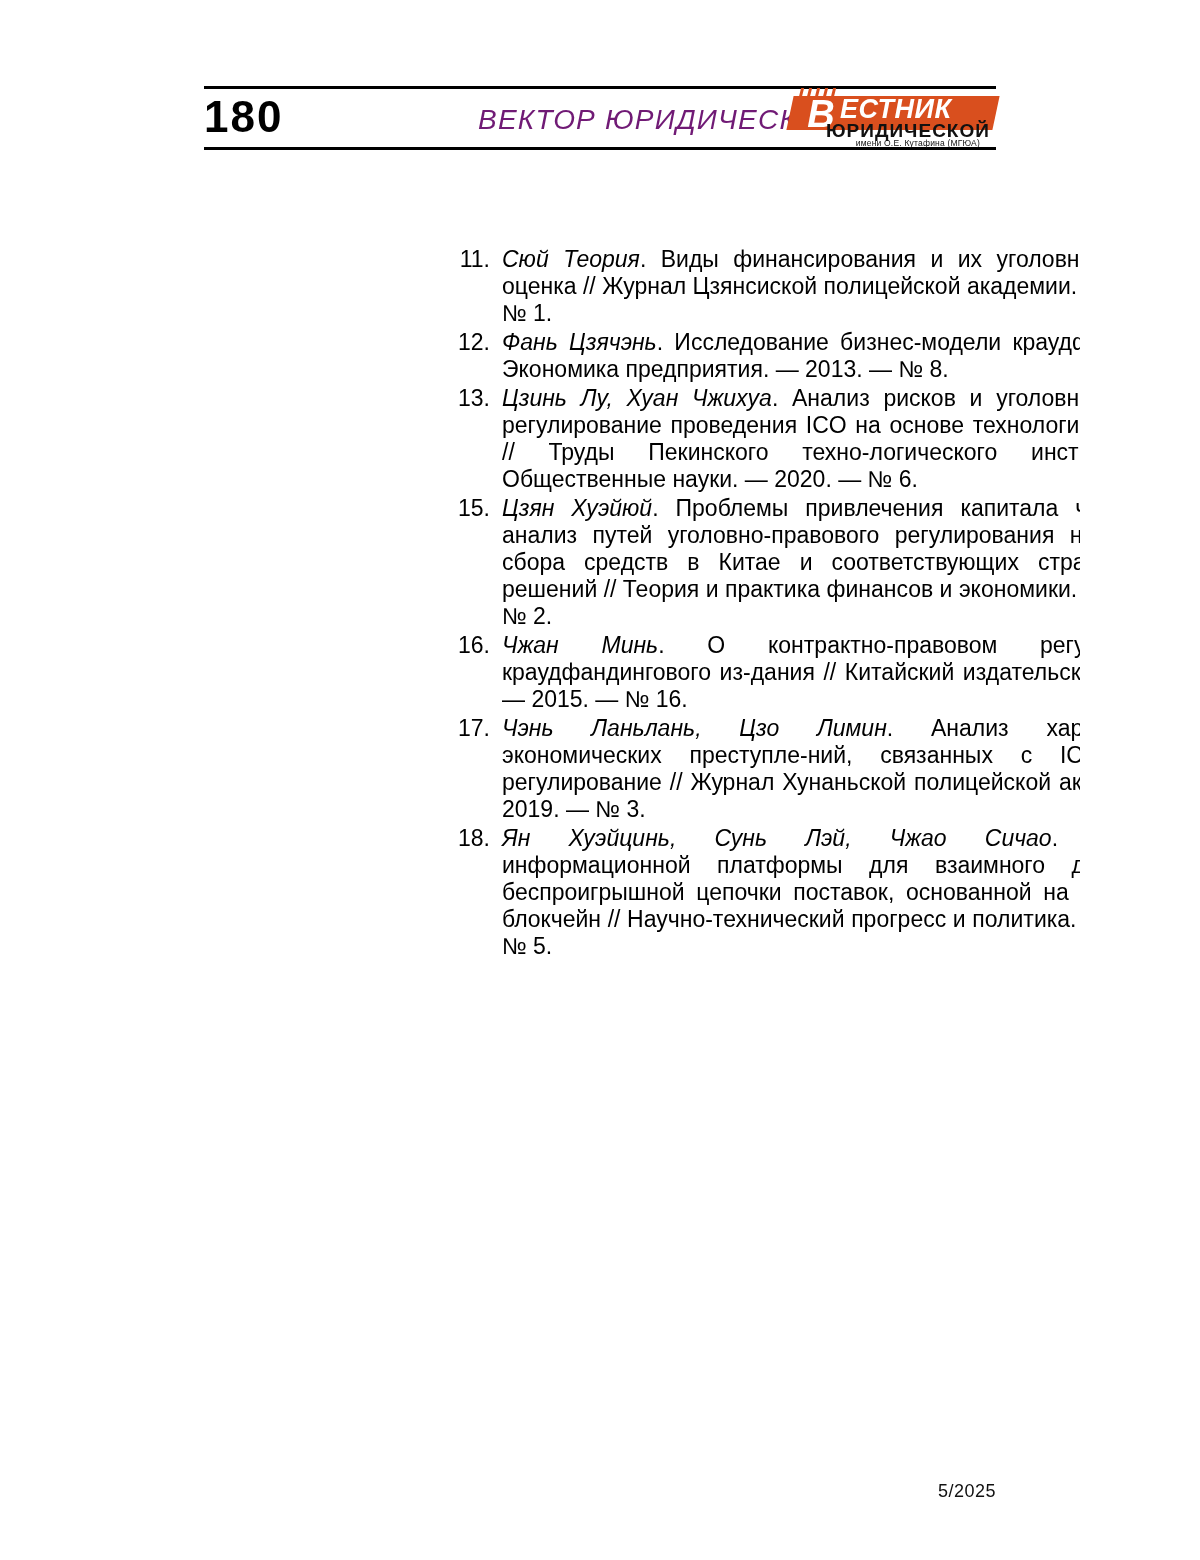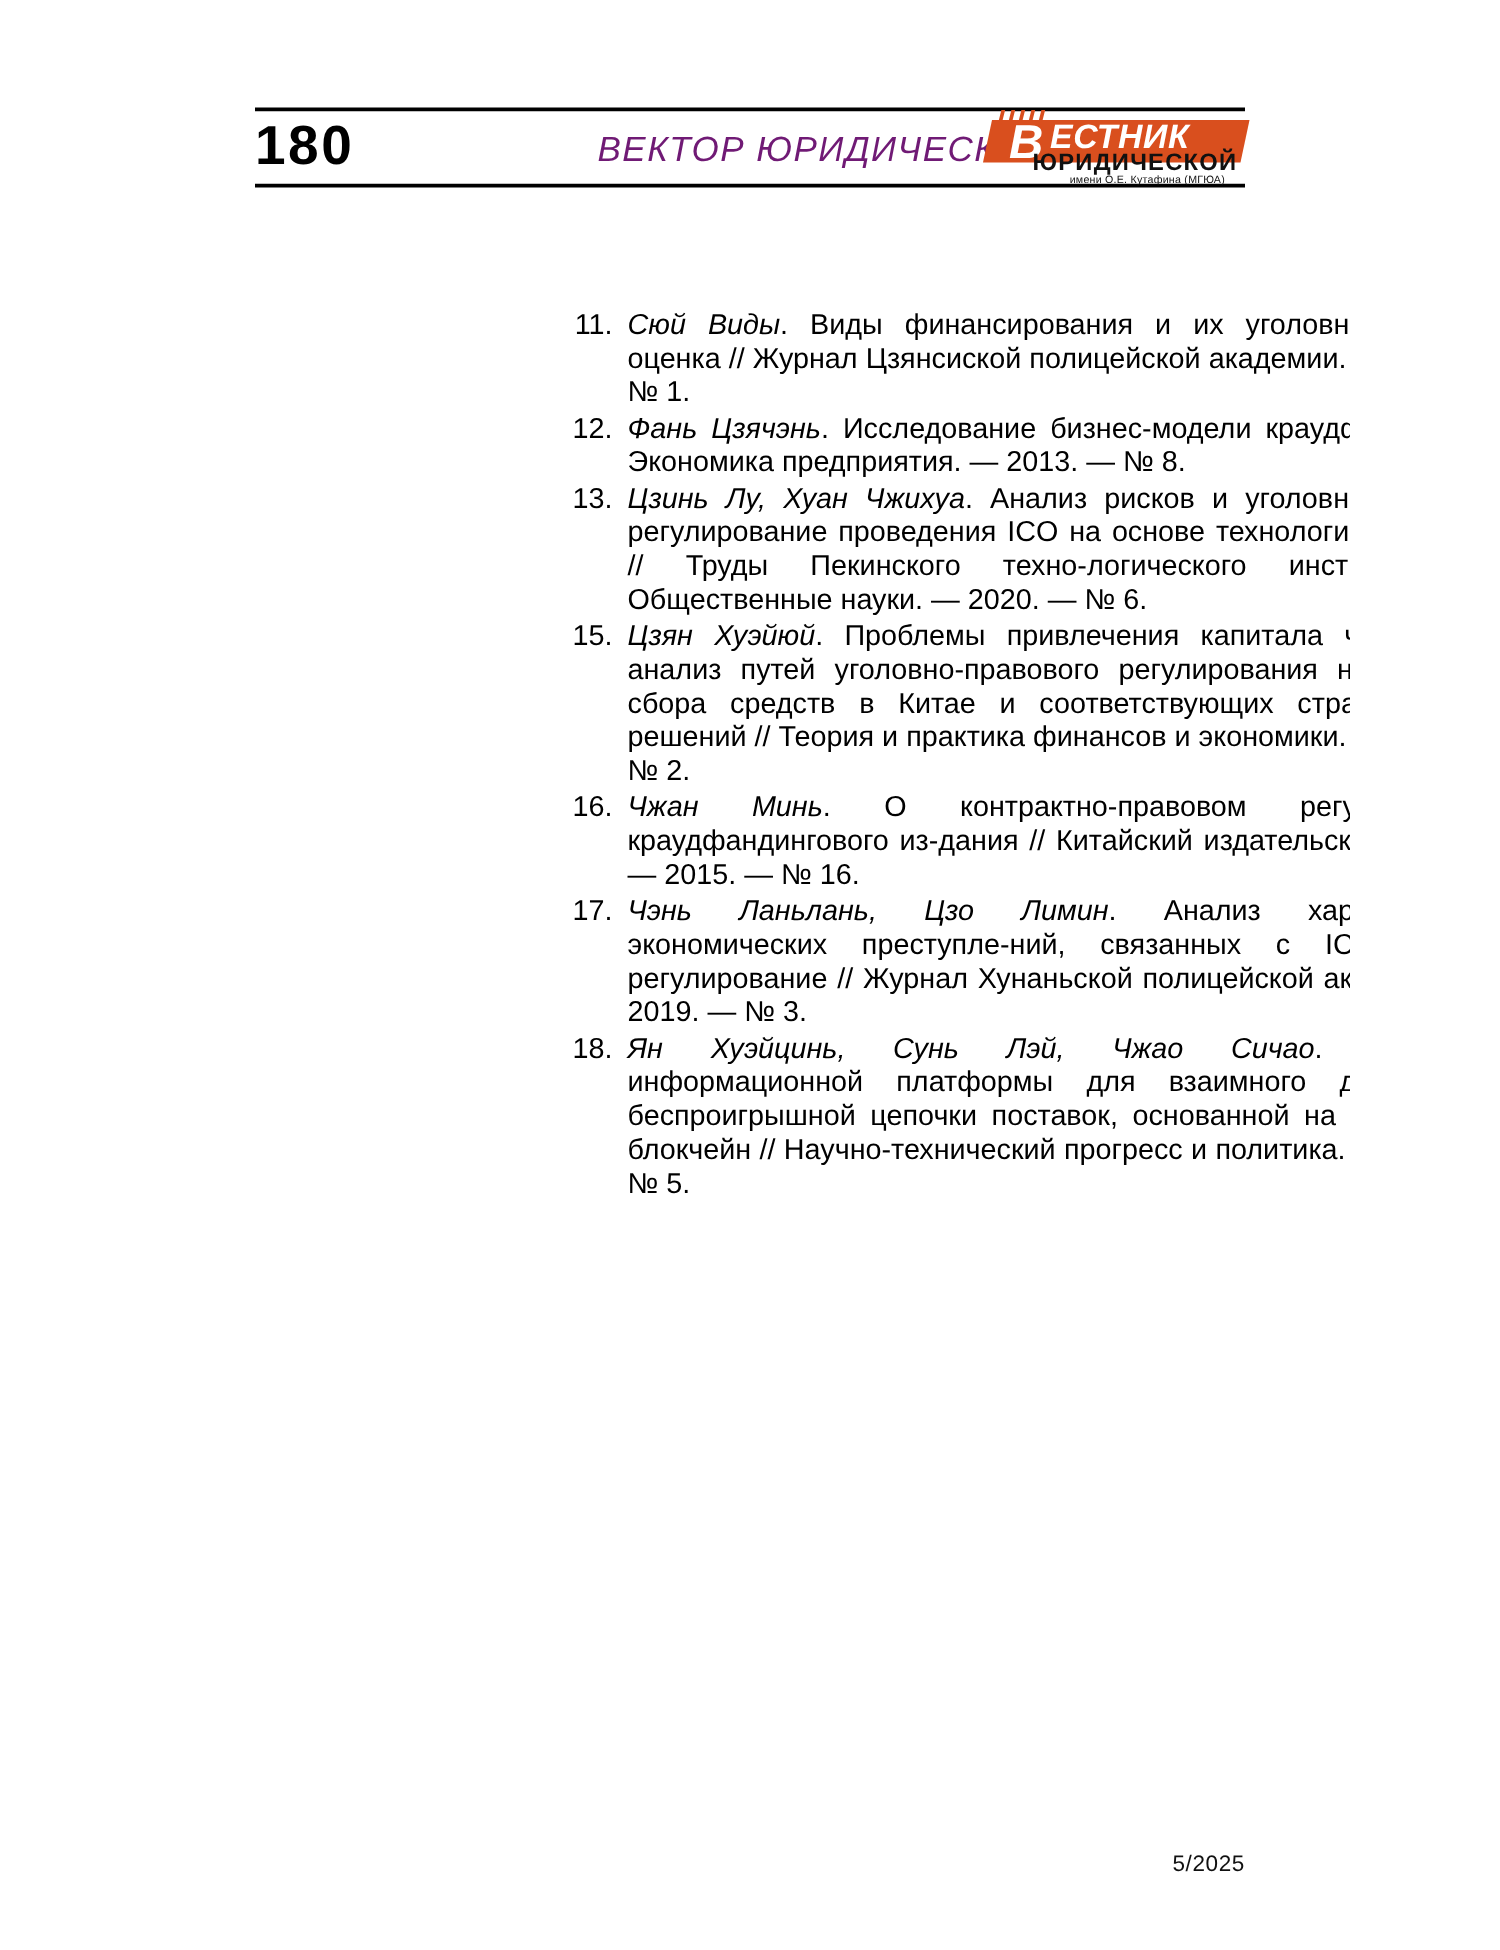--- a/index.html
+++ b/index.html
@@ -209,21 +209,21 @@
       <div class="logo-main">ЕСТНИК</div>
       <div class="logo-sub">ЮРИДИЧЕСКОЙ</div>
       <div class="logo-small">имени О.Е. Кутафина (МГЮА)</div>
     </div>
   </div>
 
   <div class="refs">
 
     <div class="ref-item">
       <div class="ref-num">11.</div>
-      <div class="ref-text"><i>Сюй Виды</i><span>. Виды финансирования и их уголовно-правовая оценка // Журнал Цзянсиской полицейской академии. — 2020. — № 1.</span></div>
+      <div class="ref-text"><i>Сюй Теория</i><span>. Виды финансирования и их уголовно-правовая оценка // Журнал Цзянсиской полицейской академии. — 2020. — № 1.</span></div>
     </div>
 
     <div class="ref-item">
       <div class="ref-num">12.</div>
       <div class="ref-text"><i>Фань Цзячэнь</i><span>. Исследование бизнес-модели краудфандинга // Экономика предприятия. — 2013. — № 8.</span></div>
     </div>
 
     <div class="ref-item">
       <div class="ref-num">13.</div>
       <div class="ref-text"><i>Цзинь Лу, Хуан Чжихуа</i><span>. Анализ рисков и уголовно-правовое регулирование проведения ICO на основе технологии блокчейн // Труды Пекинского техно-логического института. — Общественные науки. — 2020. — № 6.</span></div>

